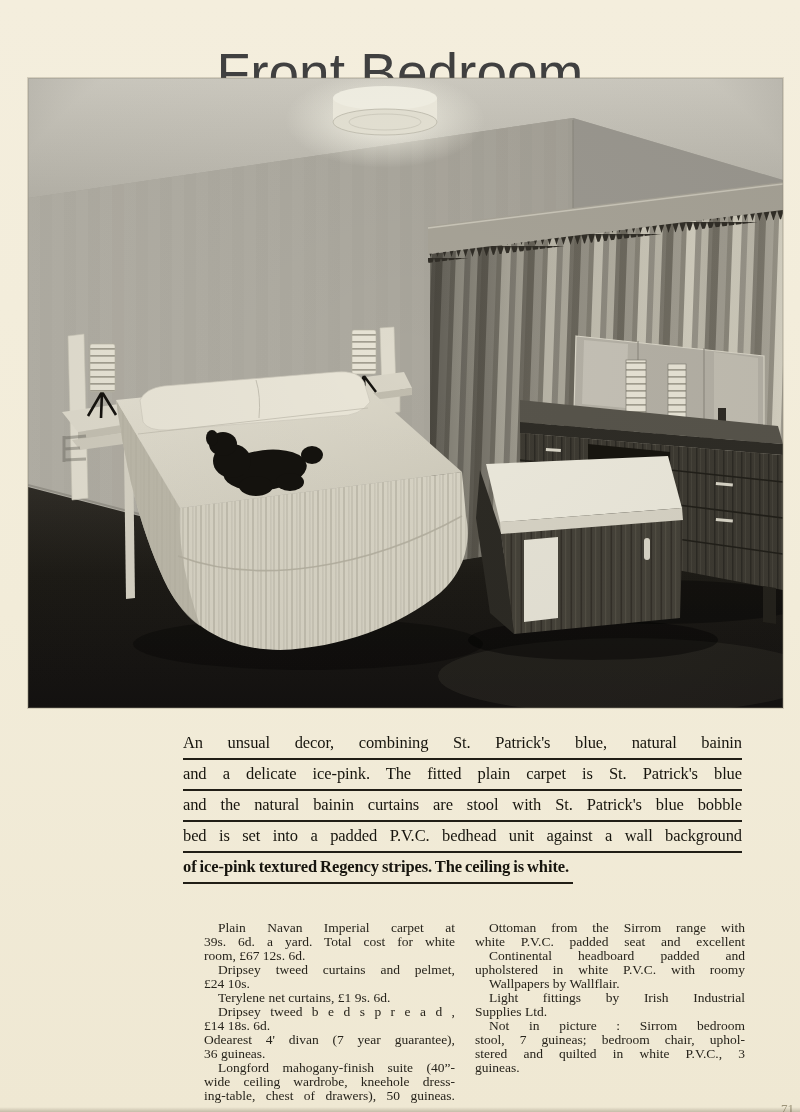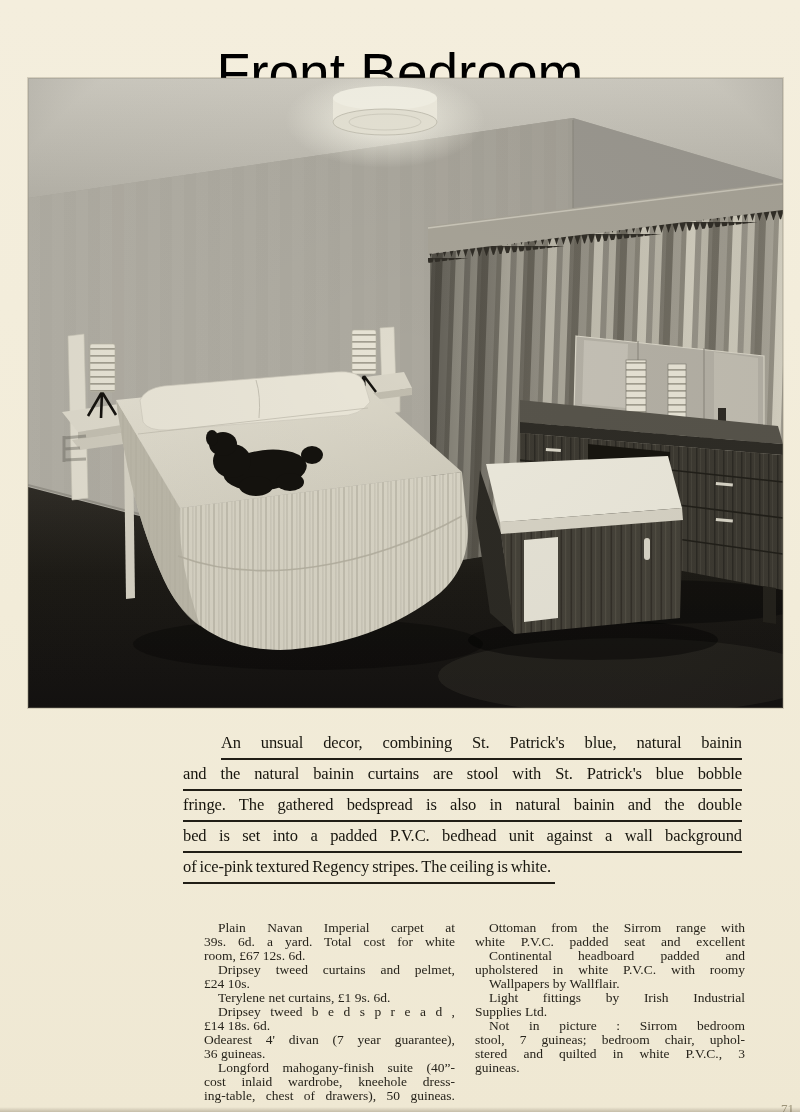--- a/index.html
+++ b/index.html
@@ -6,38 +6,38 @@
   body{
     width:800px;height:1112px;position:relative;overflow:hidden;
     background:#f2ecda;
     background-image:linear-gradient(180deg,#f4eedd 0%,#f2ecd9 55%,#efe8d3 100%);
     font-family:"Liberation Serif", serif;
     color:#211e16;
   }
   .title{
     position:absolute;left:0;top:4px;width:100%;text-align:center;
     font-family:"Liberation Sans", sans-serif;
-    font-size:55px;font-weight:500;letter-spacing:0;color:#000000;
+    font-size:55px;font-weight:500;letter-spacing:0;color:#404040;
   }
   .photo{
     position:absolute;left:28px;top:78px;width:755px;height:630px;
     background:#a9a69c;box-shadow:0 0 0 1px rgba(120,112,90,.25);
   }
   .photo svg{display:block}
   
   .intro{
     position:absolute;left:183px;top:729px;width:559px;
     font-size:16.5px;letter-spacing:-0.1px;word-spacing:-1px;color:#17150e;
   }
   .iline{
     height:29px;line-height:27px;border-bottom:2px solid #211e16;margin-bottom:0;
     text-align:justify;text-align-last:justify;white-space:nowrap;overflow:visible;
   }
-  .iline.ind1{margin-left:38px;}
-  .iline.lastline{text-align:right;text-align-last:left;width:-moz-fit-content;width:fit-content;padding-right:4px;}
+  .iline.ind1{}
+  .iline.lastline{text-align:right;text-align-last:left;width:-moz-fit-content;width:fit-content;padding-right:4px;font-weight:bold;}
   
   .list{
     position:absolute;left:204px;top:921px;width:541px;display:flex;gap:20px;
     font-size:13.5px;line-height:14px;color:#27241c;
   }
   .colL{width:251px;} .colR{width:270px;}
   .ln{min-height:14px;}
   .ln.j{text-align:justify;text-align-last:justify;}
   .ln.ind{text-indent:14px;}
   .pagenum{
@@ -239,40 +239,40 @@
     <path d="M36,360 L58,358 M36,371 L52,370 M36,382 L58,381 M36,358 L36,384" fill="none"></path>
   </g>
 
   <rect x="0" y="0" width="755" height="630" fill="url(#vign)"></rect>
   <rect x="0.5" y="0.5" width="754" height="629" fill="none" stroke="#8a8778" stroke-width="1" opacity="0.3"></rect>
 </svg>
 </div>
 
 <div class="intro">
   <div class="iline j ind1">An unsual decor, combining St. Patrick's blue, natural bainin</div>
+  <div class="iline j">and a delicate ice-pink.  The fitted plain carpet is St. Patrick's blue</div>
   <div class="iline j">and the natural bainin curtains are stool with St. Patrick's blue bobble</div>
-  <div class="iline j">fringe.  The gathered bedspread is also in natural bainin and the double</div>
   <div class="iline j">bed is set into a padded P.V.C. bedhead unit against a wall background</div>
   <div class="iline lastline">of ice-pink textured Regency stripes.  The ceiling is white.</div>
 </div>
 
 <div class="list">
   <div class="colL">
     <div class="ln j ind">Plain Navan Imperial carpet at</div>
     <div class="ln j">39s. 6d. a yard.  Total cost for white</div>
     <div class="ln">room, £67 12s. 6d.</div>
     <div class="ln j ind">Dripsey tweed curtains and pelmet,</div>
     <div class="ln">£24 10s.</div>
     <div class="ln ind">Terylene net curtains, £1 9s. 6d.</div>
     <div class="ln j ind">Dripsey tweed  b e d s p r e a d ,</div>
     <div class="ln">£14 18s. 6d.</div>
     <div class="ln j">Odearest 4' divan (7 year guarantee),</div>
     <div class="ln">36 guineas.</div>
     <div class="ln j ind">Longford mahogany-finish suite (40”-</div>
-    <div class="ln j">cost inlaid wardrobe, kneehole dress-</div>
+    <div class="ln j">wide ceiling wardrobe, kneehole dress-</div>
     <div class="ln j">ing-table, chest of drawers), 50 guineas.</div>
   </div>
   <div class="colR">
     <div class="ln j ind">Ottoman from the Sirrom range with</div>
     <div class="ln j">white P.V.C. padded seat and excellent</div>
     <div class="ln j ind">Continental headboard padded and</div>
     <div class="ln j">upholstered in white P.V.C. with roomy</div>
     <div class="ln ind">Wallpapers by Wallflair.</div>
     <div class="ln j ind">Light fittings by Irish Industrial</div>
     <div class="ln">Supplies Ltd.</div>

